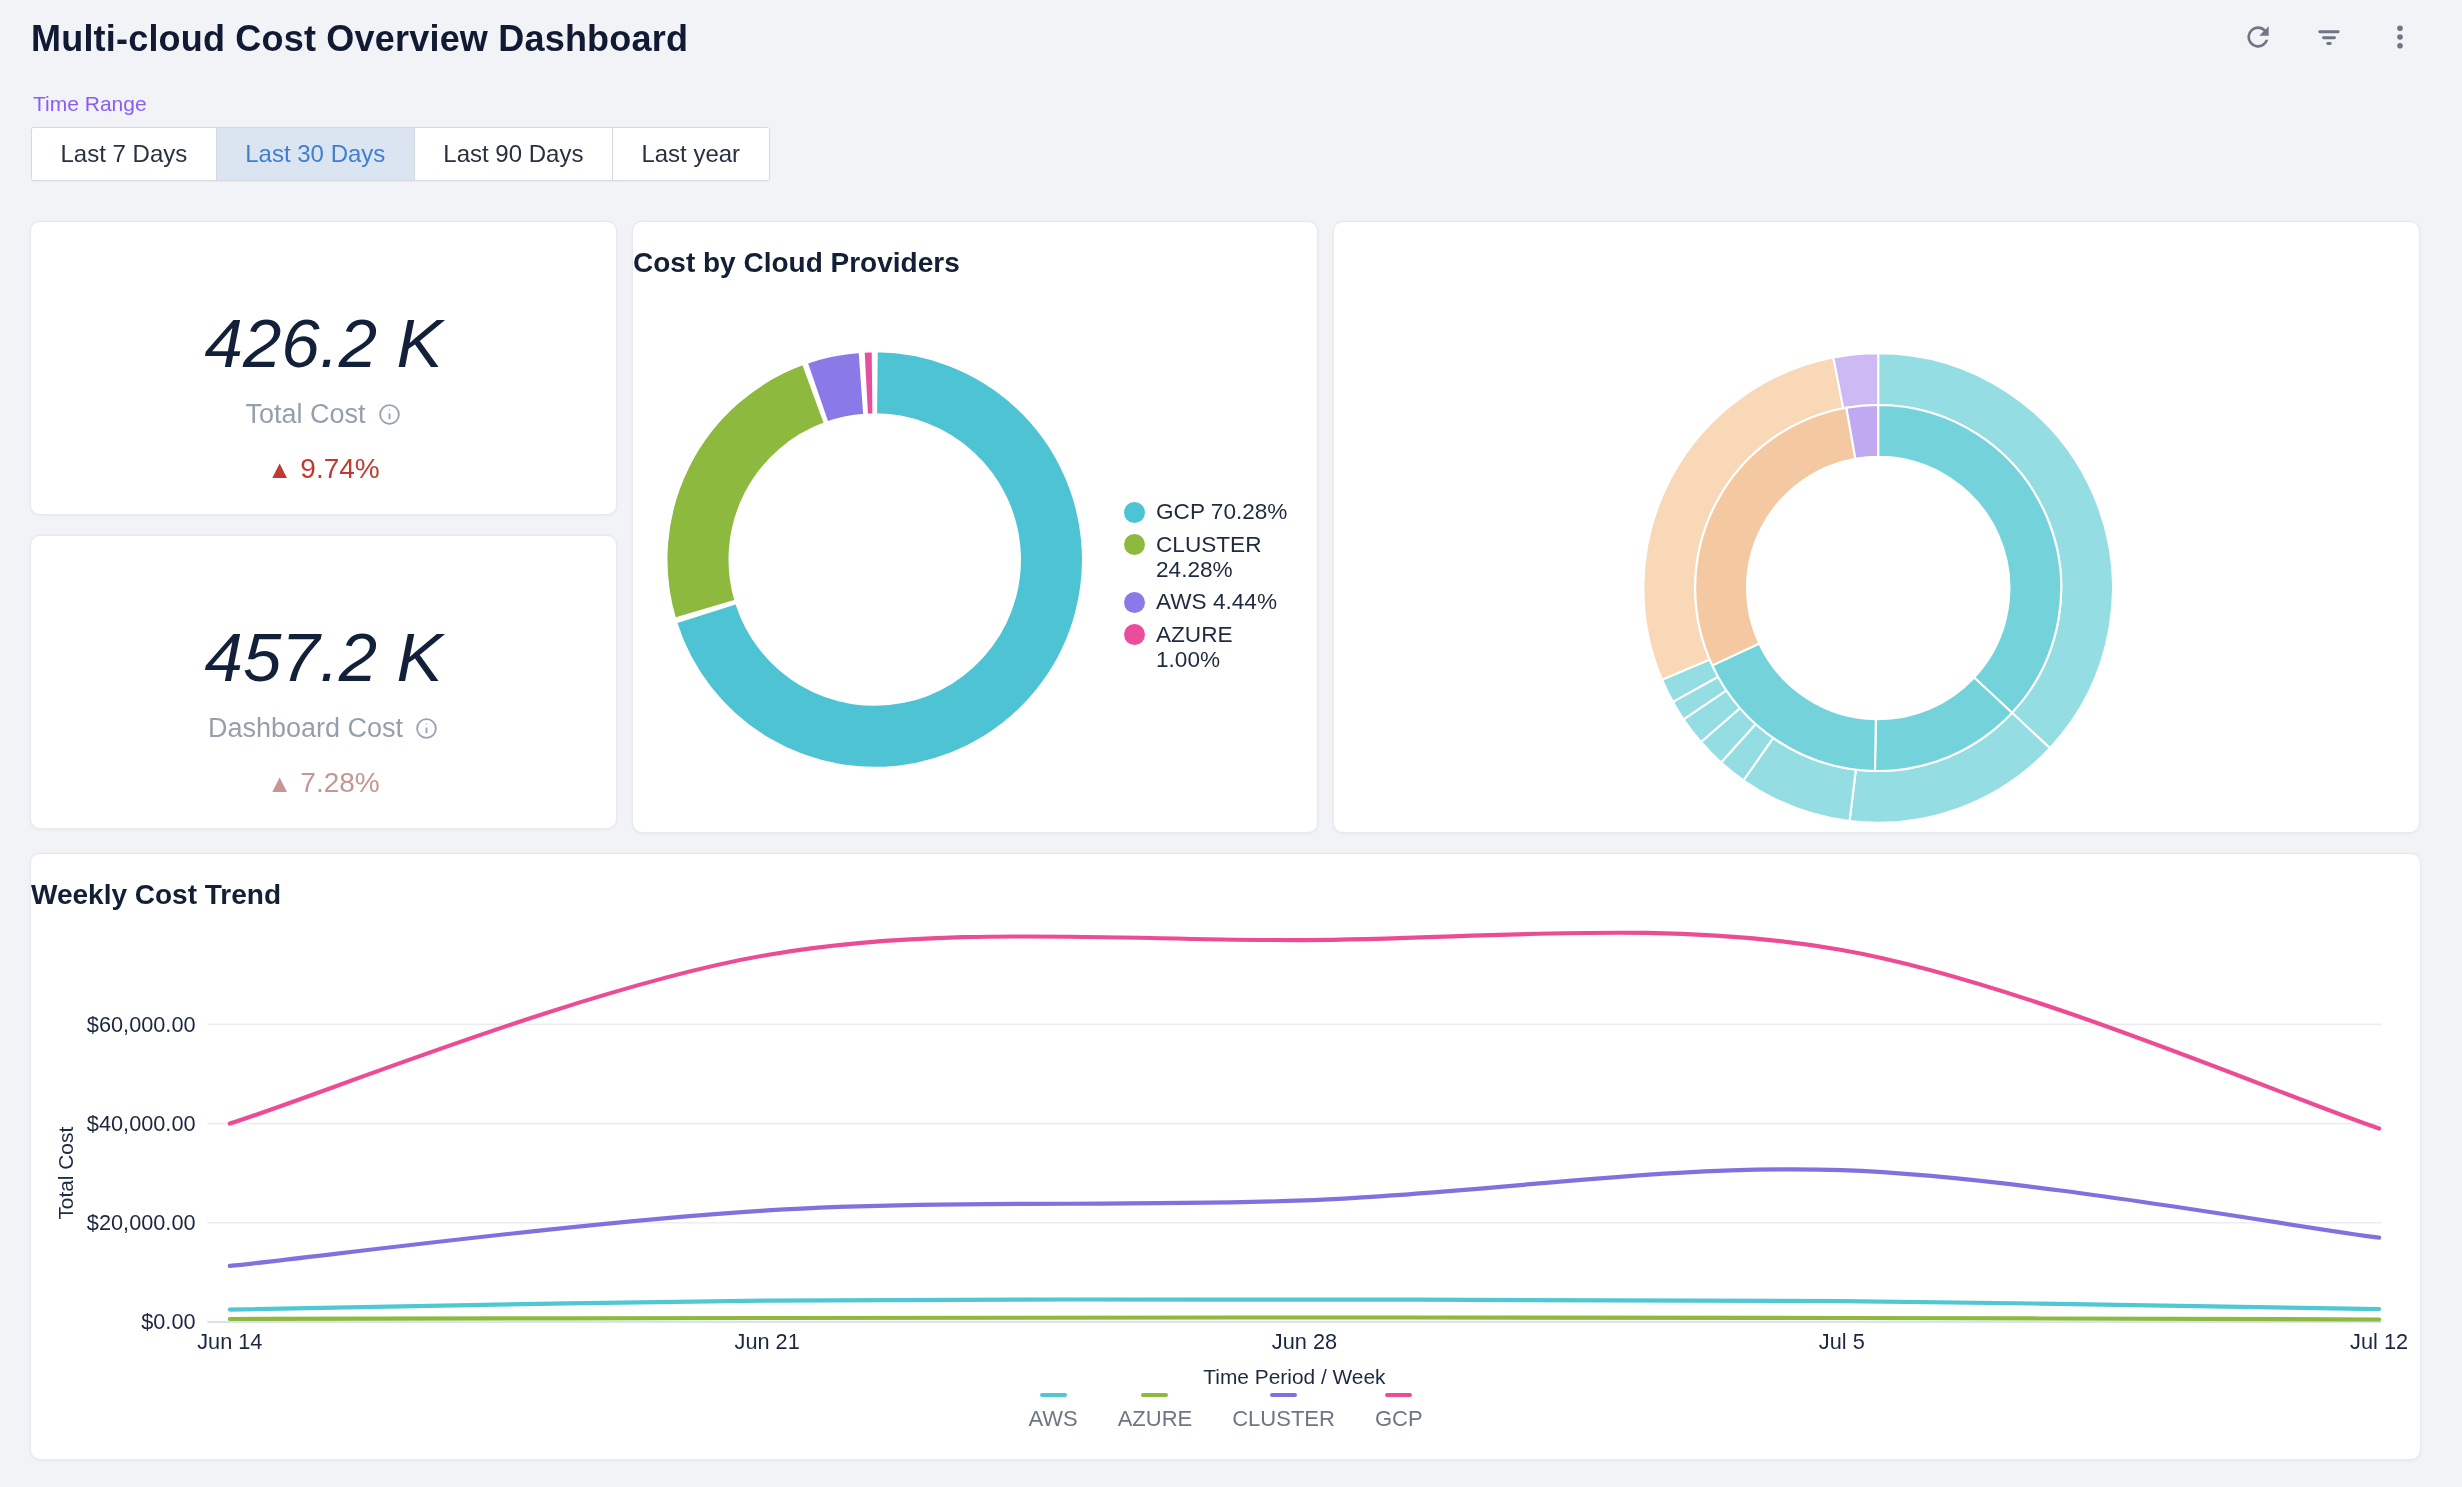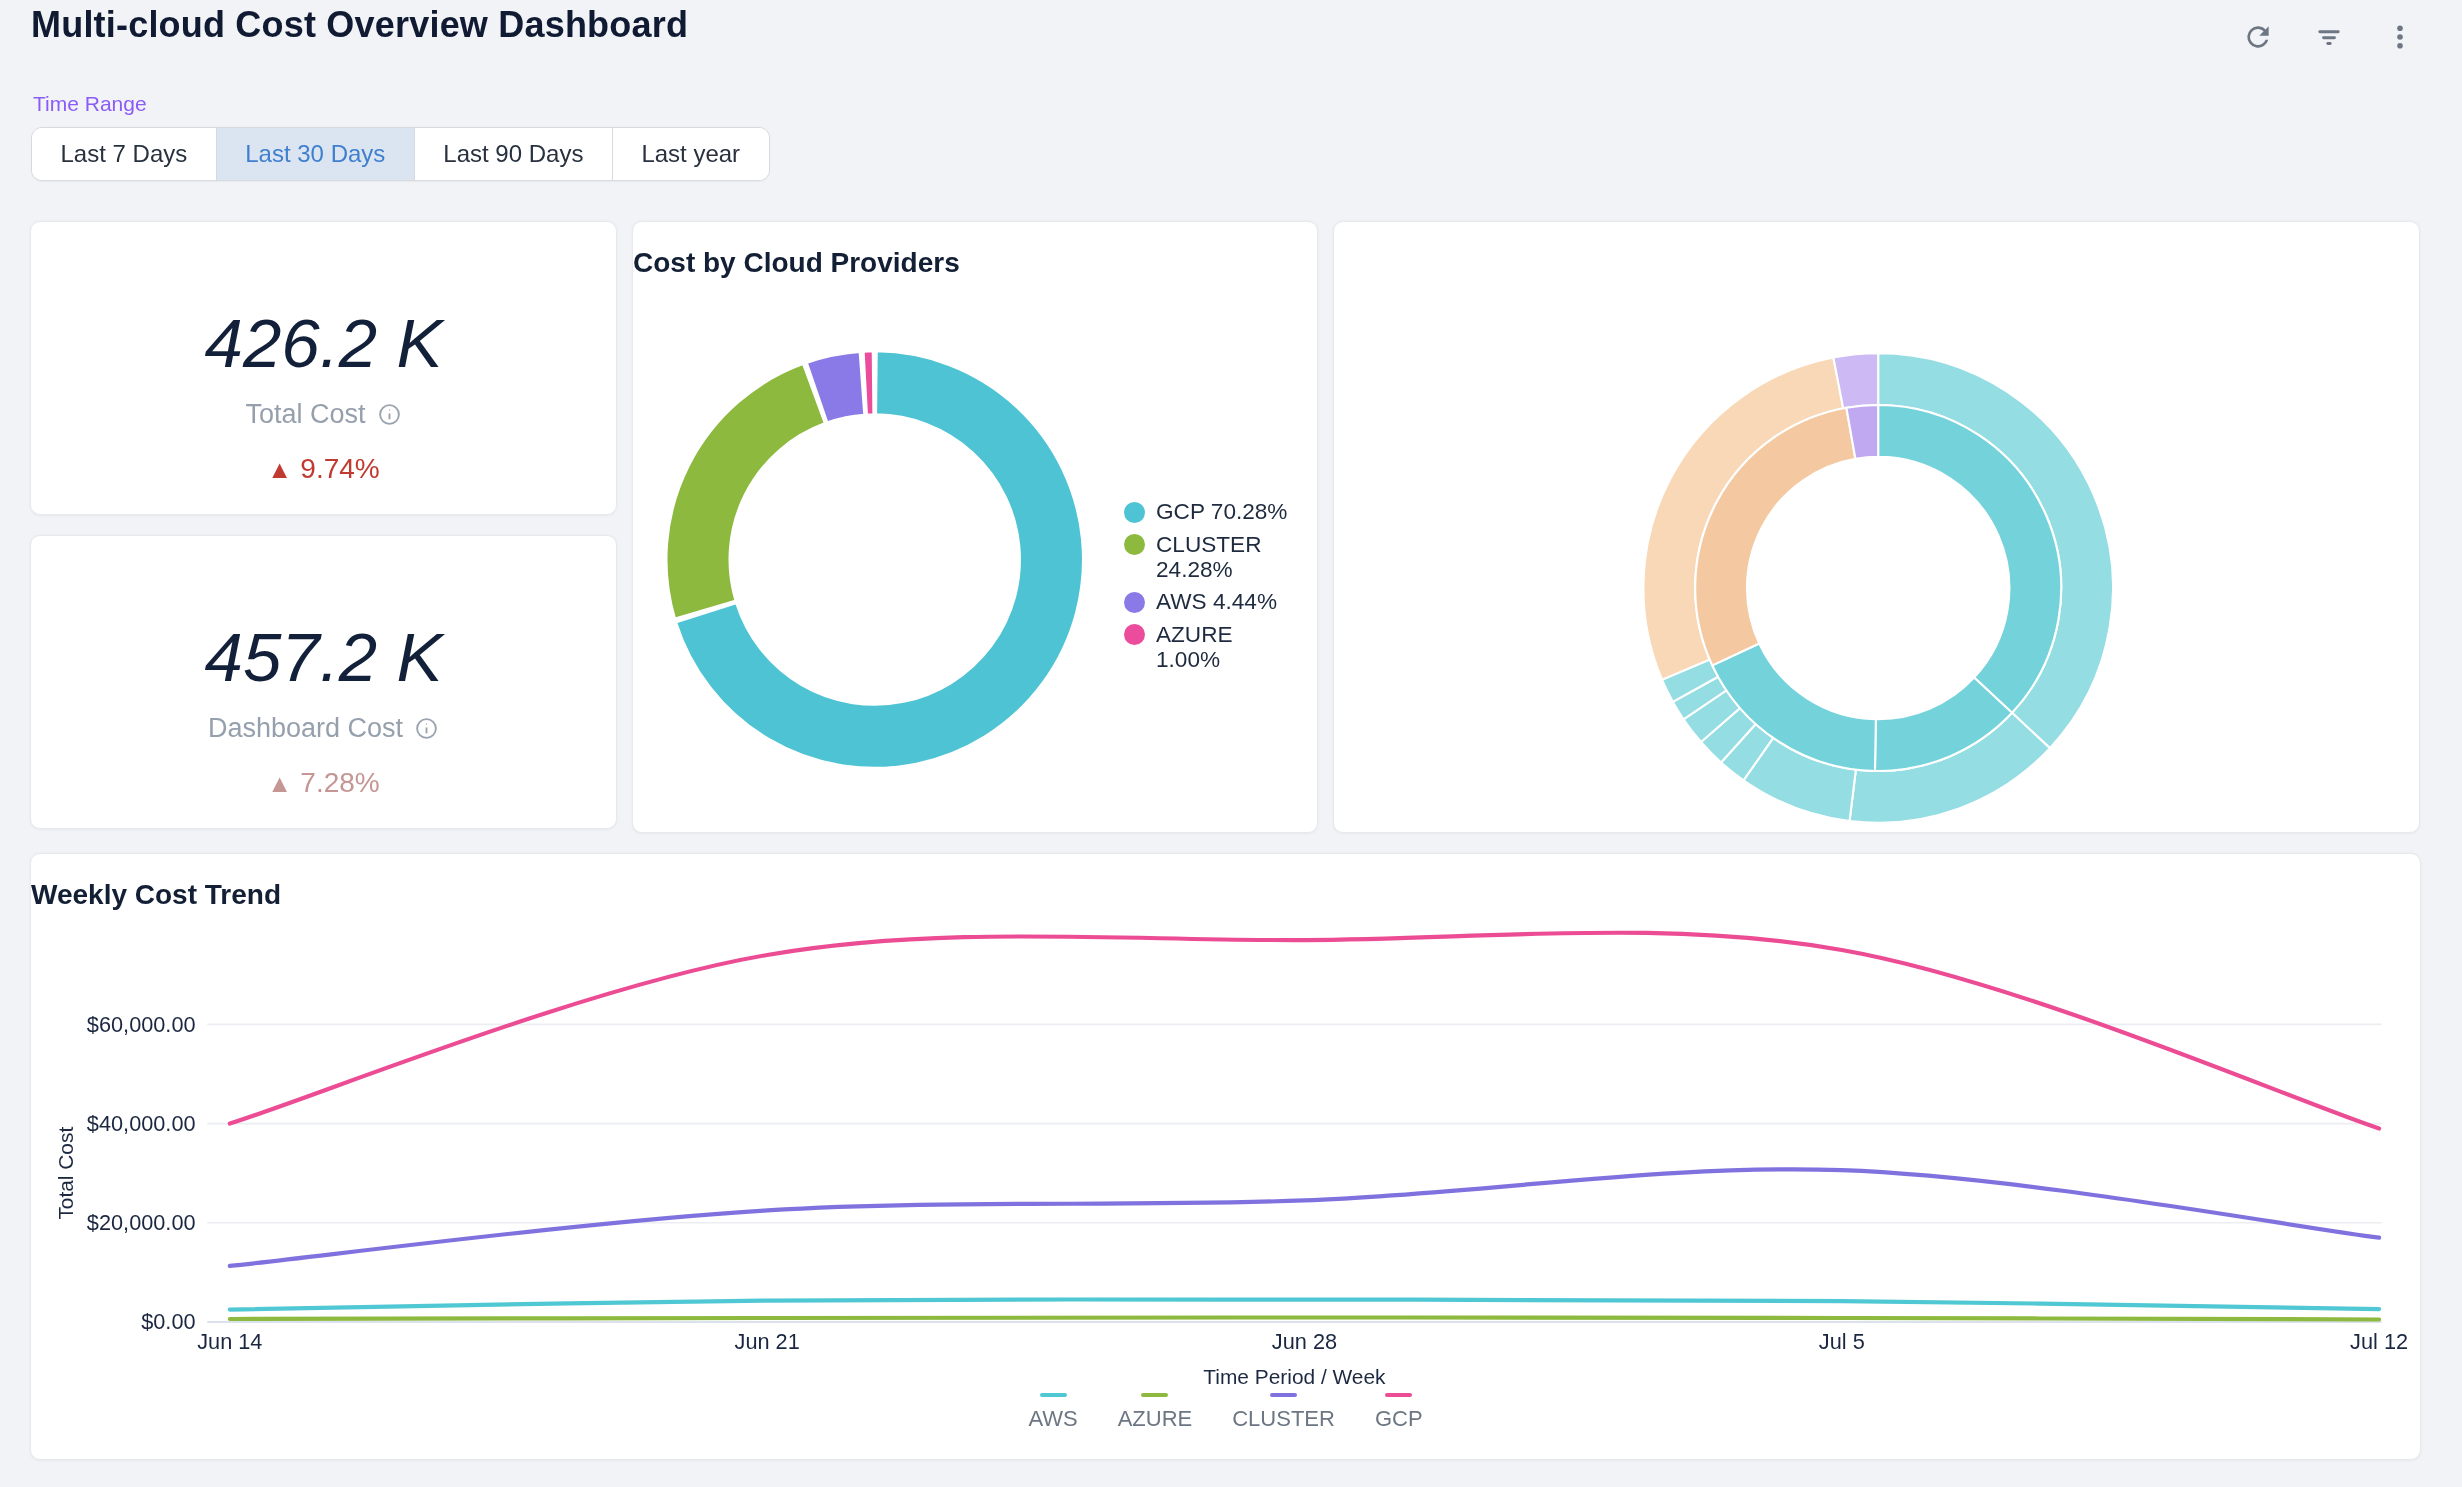--- a/index.html
+++ b/index.html
@@ -5,29 +5,29 @@
   html,body{margin:0;padding:0;}
   body{
     width:2462px;height:1488px;position:relative;
     background:#f1f3f6;color:#111c33;
     font-family:"Liberation Sans", sans-serif;
     -webkit-font-smoothing:antialiased;
   }
   .page{position:absolute;inset:0;overflow:hidden;}
 
   
-  .app-title{position:absolute;left:31px;top:4px;font-size:36px;font-weight:700;color:#101b33;letter-spacing:0.2px;}
+  .app-title{position:absolute;left:31px;top:18px;font-size:36px;font-weight:700;color:#101b33;letter-spacing:0.2px;}
   .header-actions{position:absolute;top:20px;right:45px;display:flex;gap:37px;align-items:center;}
   .icon-btn{width:34px;height:34px;color:#6e7683;cursor:pointer;display:flex;align-items:center;justify-content:center;}
   .icon-btn svg{width:32px;height:32px;display:block;}
 
   
   .section-label{position:absolute;left:33px;top:92px;font-size:21px;color:#8b5cf6;}
   .tr-group{position:absolute;left:31px;top:127px;display:inline-flex;background:#fff;
-    border:0.8px solid #d6dade;border-radius:11px;overflow:hidden;height:52px;box-shadow:0 0.8px 1.7px rgba(15,23,42,.04);}
+    border:0.8px solid #d6dade;border-radius:3px;overflow:hidden;height:52px;box-shadow:0 0.8px 1.7px rgba(15,23,42,.04);}
   .tr-btn{display:flex;align-items:center;justify-content:center;padding:0 28.5px;font-size:24px;color:#28313f;
     background:#fff;border:none;border-left:0.8px solid #d6dade;cursor:pointer;font-family:inherit;white-space:nowrap;}
   .tr-btn:first-child{border-left:none;}
   .tr-btn.selected{background:#dbe5f2;color:#3f7fce;}
 
   
   .cards-row{position:absolute;left:30px;top:221px;width:2391px;display:flex;gap:15px;align-items:flex-start;}
   .card{background:#fff;border:0.8px solid #e7e9ee;border-radius:10px;box-shadow:0 0.8px 2.5px rgba(15,23,42,.05);box-sizing:border-box;}
   .kpi-col{display:flex;flex-direction:column;gap:20px;width:587px;flex:none;}
   .kpi-card{height:294px;display:flex;flex-direction:column;align-items:center;padding-top:86px;}

